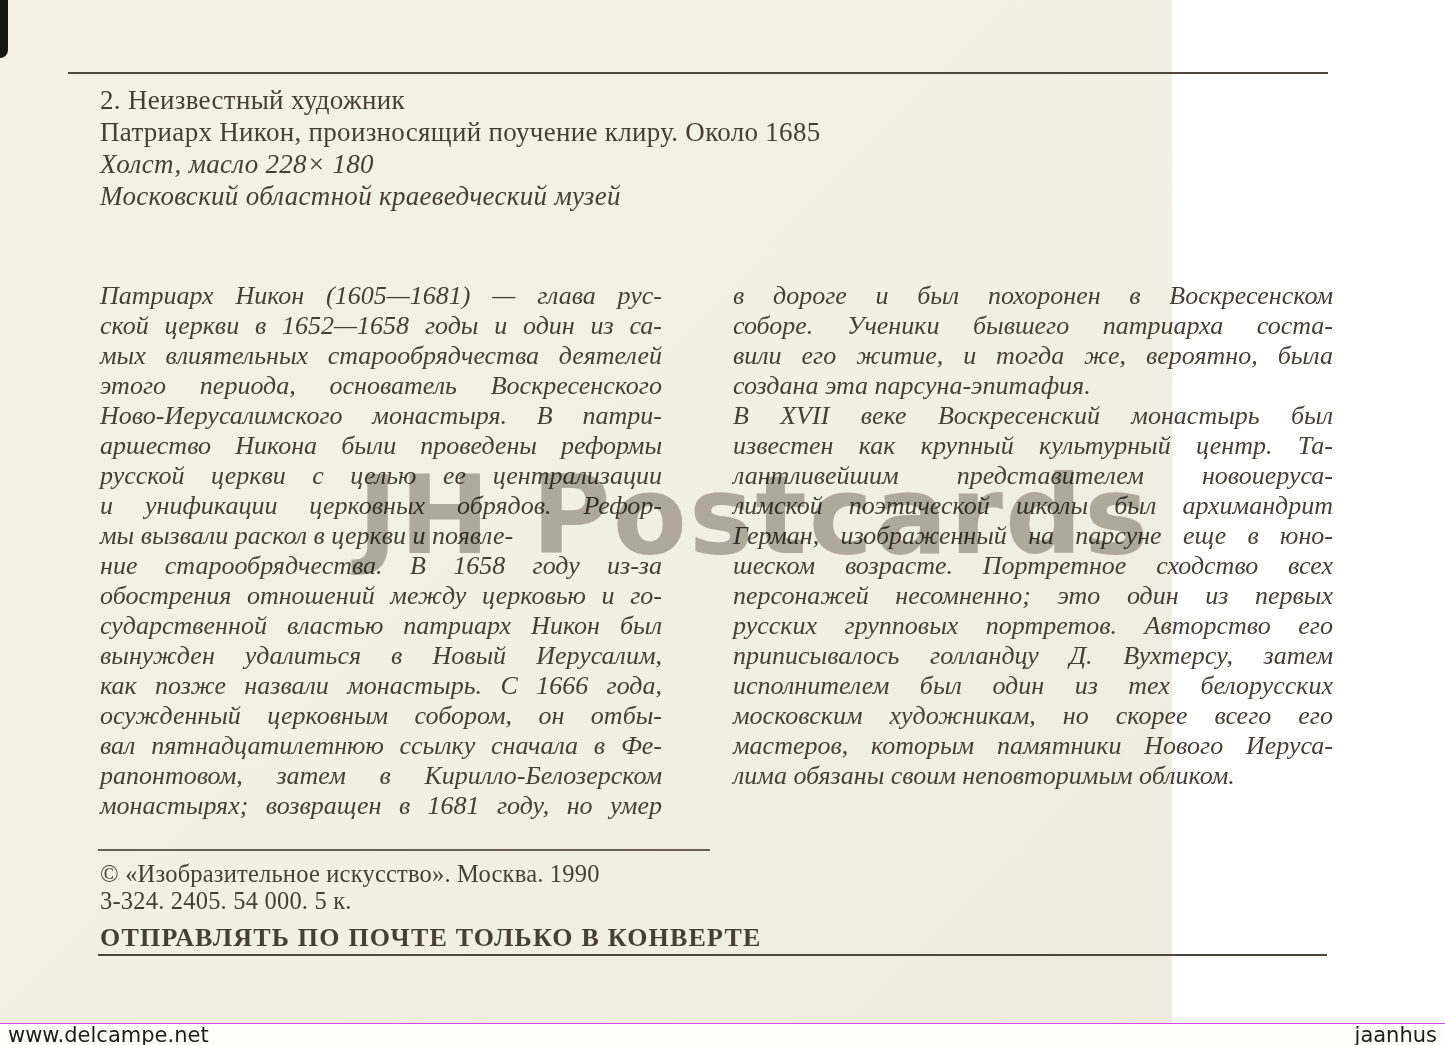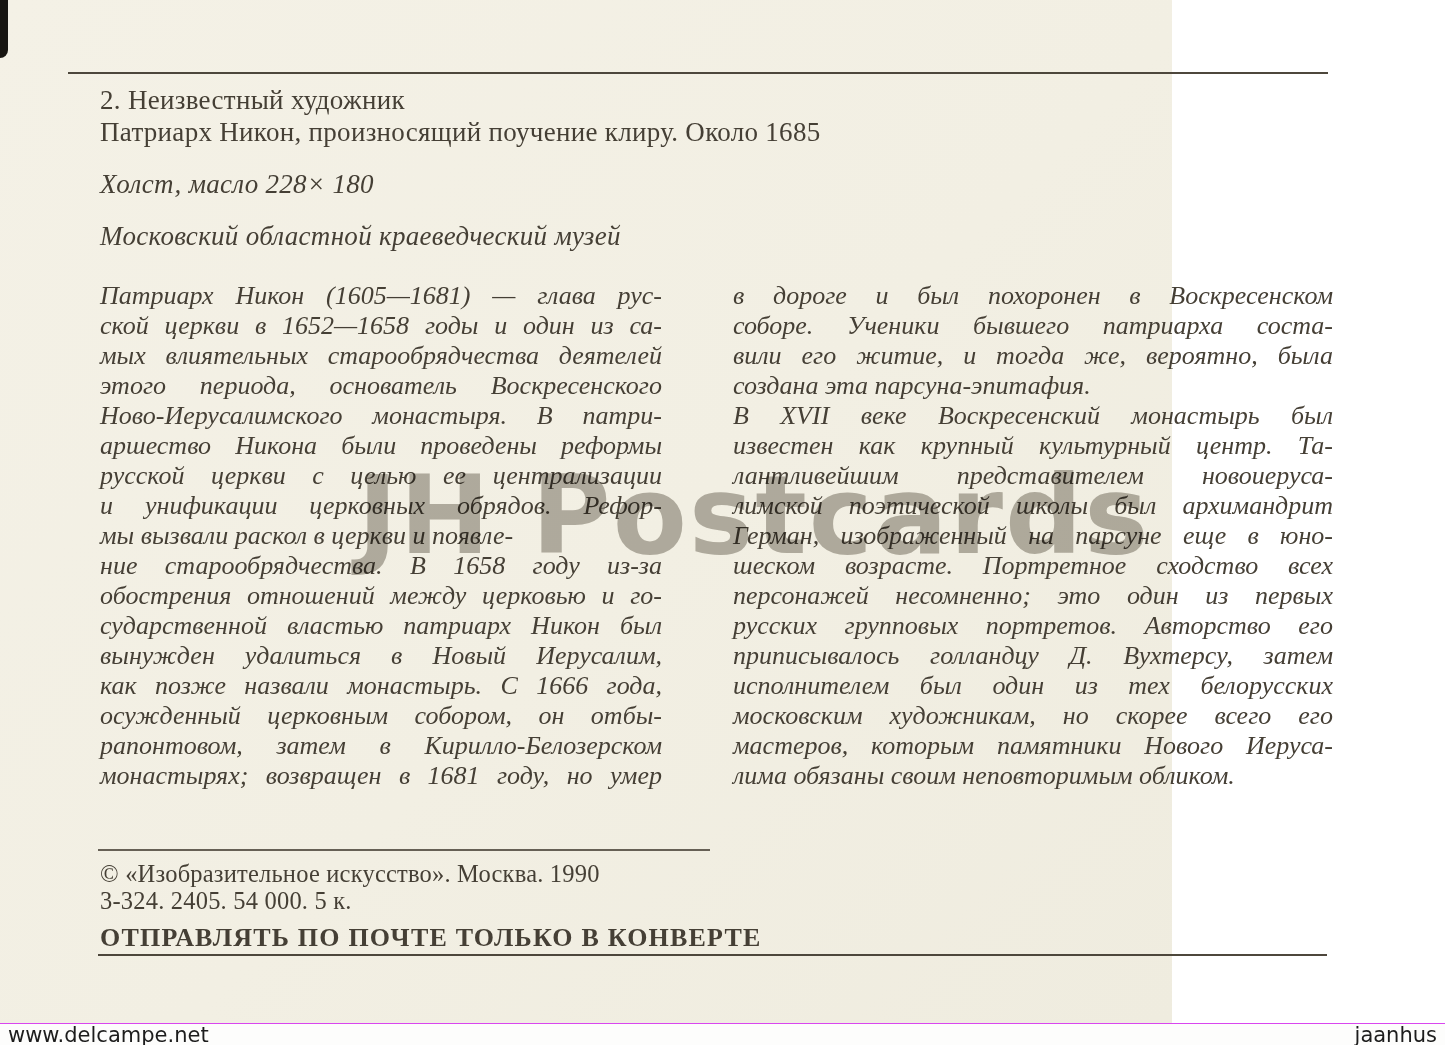--- a/index.html
+++ b/index.html
@@ -18,21 +18,21 @@
     background:#181612;border-bottom-right-radius:10px;
   }
   .rule{position:absolute;background:#4d473c;height:2px;}
   .rule-top{left:68px;top:72px;width:1260px;}
   .rule-mid{left:98px;top:849px;width:612px;opacity:.85;}
   .rule-bottom{left:98px;top:954px;width:1229px;}
   .header{
     position:absolute;left:100px;top:84px;width:1260px;
     font-size:27px;line-height:32px;letter-spacing:.3px;white-space:nowrap;
   }
-  .header .it{font-style:italic;margin-top:20px;}
+  .header .it{font-style:italic;}
   .cols{position:absolute;left:100px;top:281px;}
   .col{position:absolute;top:0;font-size:26px;line-height:30px;}
   .col-left{left:0;width:562px;}
   .col-right{left:633px;width:600px;}
   .line{text-align:justify;text-align-last:justify;white-space:normal;font-style:italic;}
   .line.end{text-align-last:left;}
   .footer{position:absolute;left:100px;font-size:24.5px;line-height:27px;letter-spacing:.2px;white-space:nowrap;}
   .f-copy{top:860px;text-align:right;}
   .f-code{top:887px;}
   .f-postal{top:924px;font-size:26px;font-weight:700;letter-spacing:1.2px;}
@@ -77,20 +77,21 @@
         <div class="line">аршество Никона были проведены реформы</div>
         <div class="line">русской церкви с целью ее централизации</div>
         <div class="line">и унификации церковных обрядов. Рефор-</div>
         <div class="line end">мы вызвали раскол в церкви и появле-</div>
         <div class="line">ние старообрядчества. В 1658 году из-за</div>
         <div class="line">обострения отношений между церковью и го-</div>
         <div class="line">сударственной властью патриарх Никон был</div>
         <div class="line">вынужден удалиться в Новый Иерусалим,</div>
         <div class="line">как позже назвали монастырь. С 1666 года,</div>
         <div class="line">осужденный церковным собором, он отбы-</div>
+        <div class="line">вал пятнадцатилетнюю ссылку сначала в Фе-</div>
         <div class="line">рапонтовом, затем в Кирилло-Белозерском</div>
         <div class="line">монастырях; возвращен в 1681 году, но умер</div>
       </div>
     <div class="col col-right">
         <div class="line">в дороге и был похоронен в Воскресенском</div>
         <div class="line">соборе. Ученики бывшего патриарха соста-</div>
         <div class="line">вили его житие, и тогда же, вероятно, была</div>
         <div class="line end">создана эта парсуна-эпитафия.</div>
         <div class="line">В XVII веке Воскресенский монастырь был</div>
         <div class="line">известен как крупный культурный центр. Та-</div>

